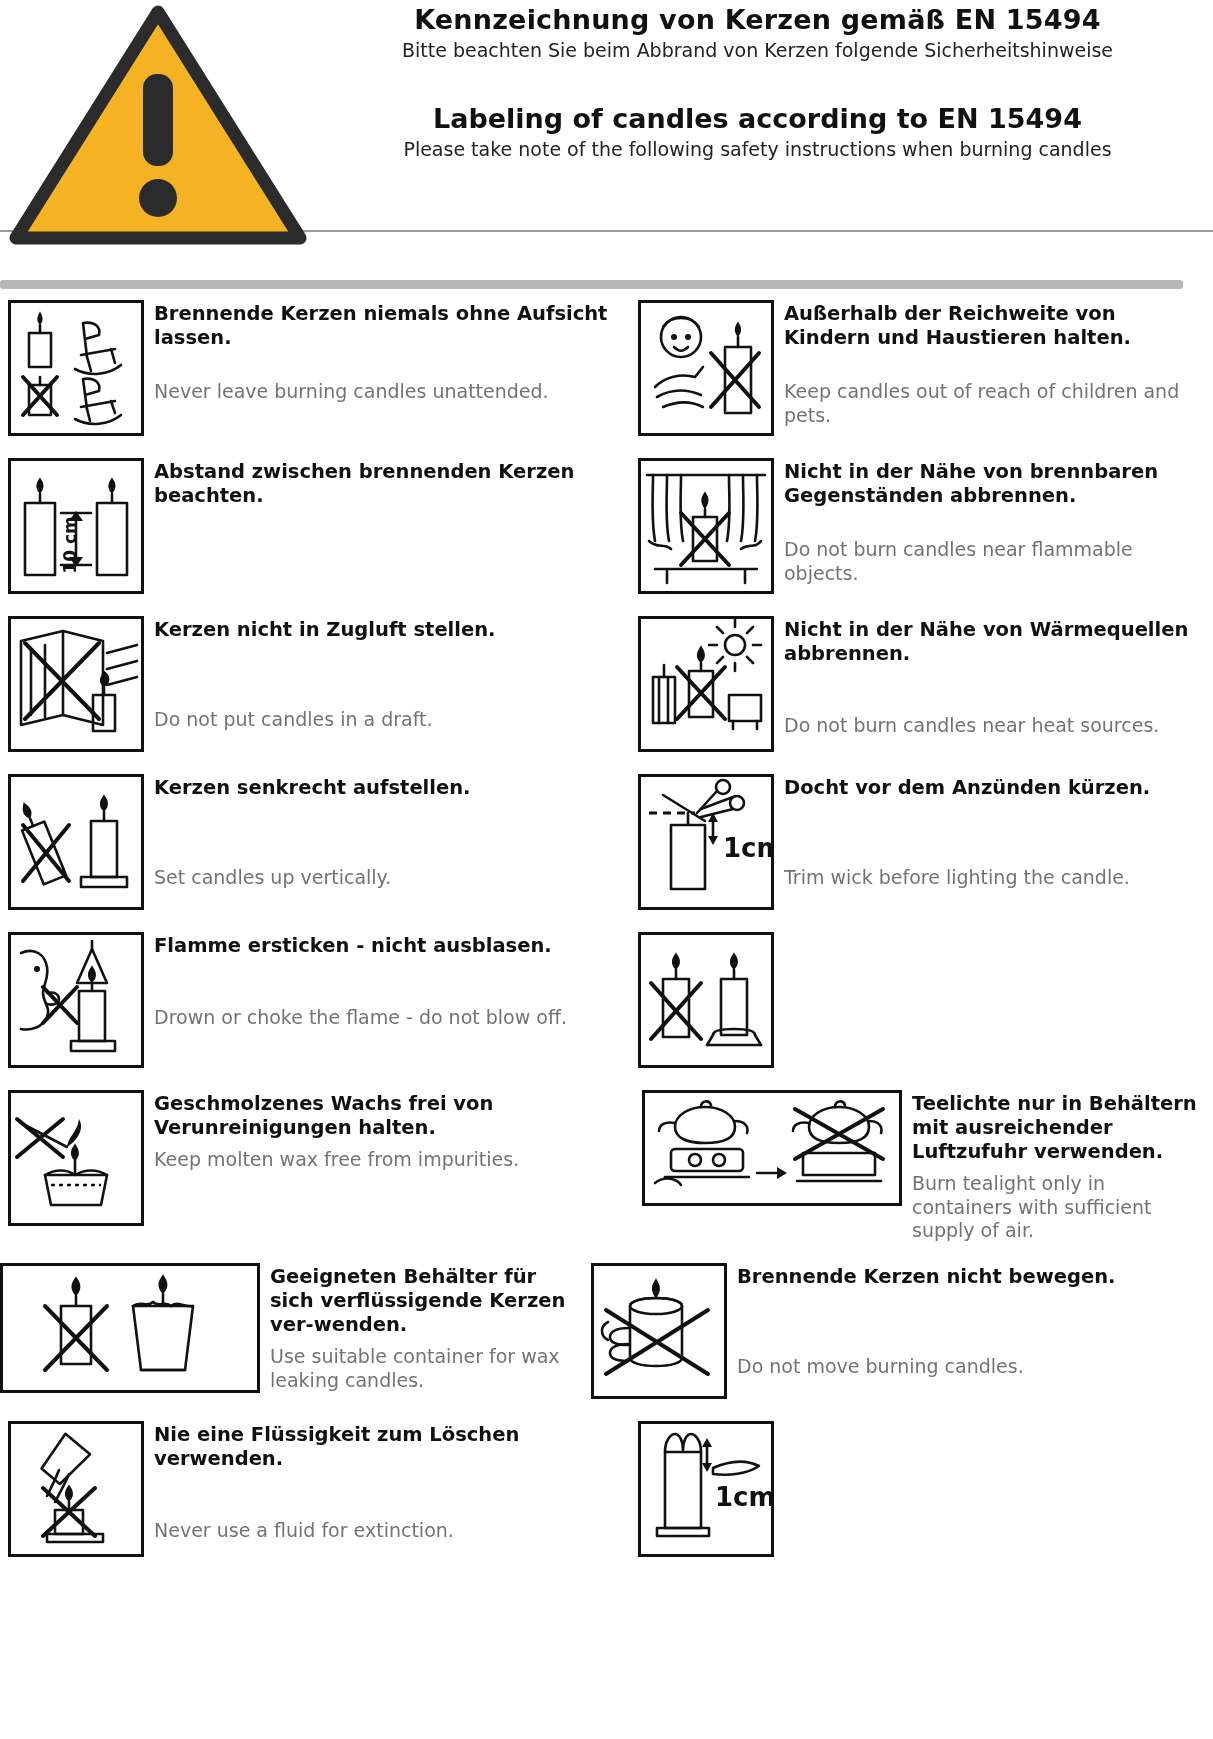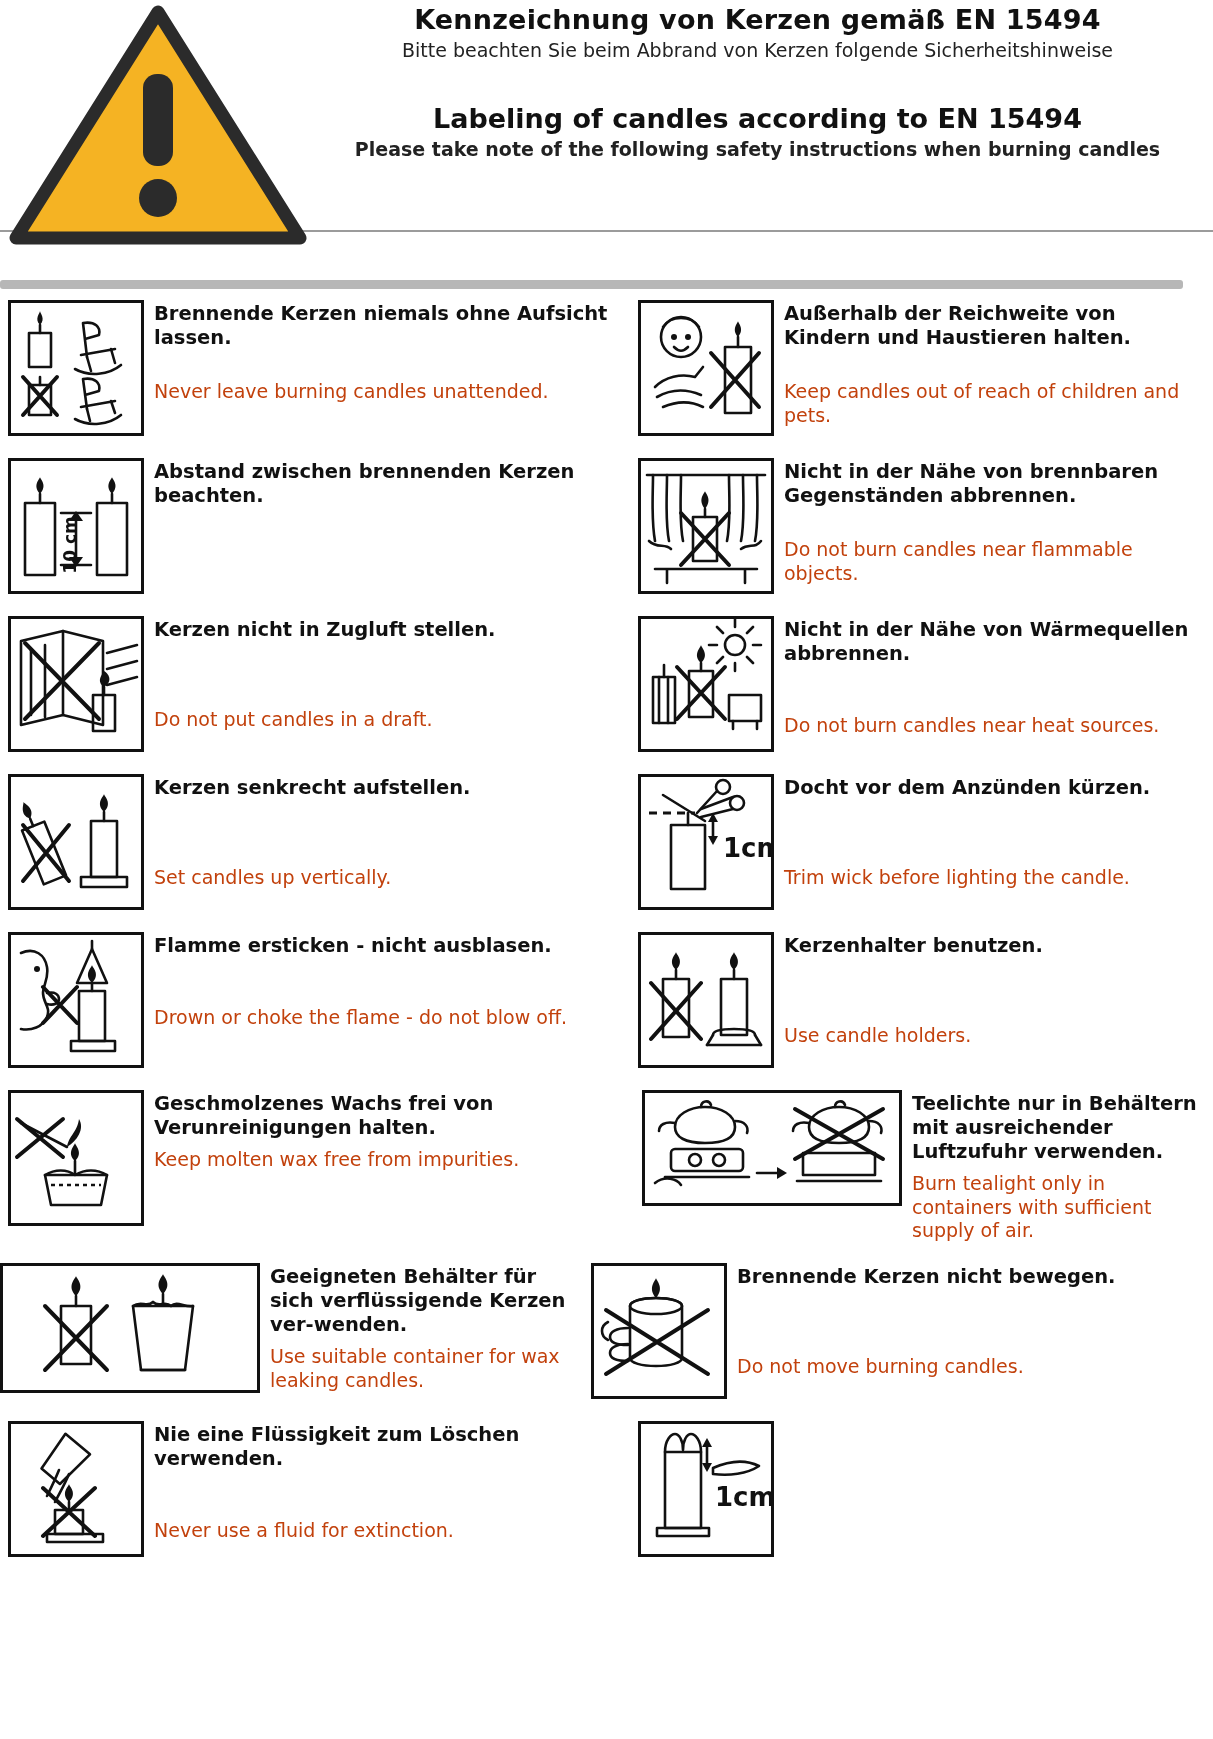--- a/index.html
+++ b/index.html
@@ -52,21 +52,20 @@
   .title-en {
     font-size: 27px;
     font-weight: bold;
     margin: 42px 0 4px 0;
     color: #111;
   }
   .sub-en {
     font-size: 19px;
     margin: 0;
     color: #222;
-    font-weight: bold;
   }
 
   .divider-bar {
     position: absolute;
     left: 0;
     top: 280px;
     width: 1183px;
     height: 9px;
     background: #b7b7b7;
     border-radius: 3px;
@@ -118,21 +117,21 @@
     font-size: 19.5px;
     font-weight: bold;
     line-height: 1.23;
     margin: 0;
     color: #111;
   }
   .t-en {
     font-size: 19px;
     line-height: 1.25;
     margin: 0;
-    color: #c2410c;
+    color: #737373;
   }
   .t-en.pushdown { margin-top: 30px; }
   .t-en.pushdown-lg { margin-top: 48px; }
   .t-en.pushdown-xl { margin-top: 66px; }
   .t-en.tight { margin-top: 8px; }
 
   
   svg { display: block; }
   .stroke { fill: none; stroke: #111; stroke-width: 4; stroke-linecap: round; stroke-linejoin: round; }
   .stroke-thin { fill: none; stroke: #111; stroke-width: 2.6; stroke-linecap: round; stroke-linejoin: round; }
@@ -409,24 +408,20 @@
           <path d="M10 48 L60 104 M60 48 L10 104" class="stroke" stroke-width="6"></path>
 
           <rect x="80" y="44" width="26" height="56" class="stroke-thin"></rect>
           <path d="M93 44 l0 -9" class="stroke-thin"></path>
           <path d="M93 35 c9 -9 0 -16 0 -18 c0 2 -9 9 0 18z" class="fill"></path>
           <path d="M72 100 c0 -4 6 -6 21 -6 c15 0 21 2 21 6" class="stroke-thin"></path>
           <path d="M66 110 L120 110" class="stroke-thin"></path>
           <path d="M72 100 L66 110 M114 100 L120 110" class="stroke-thin"></path>
         </svg>
       </div>
-      <div class="texts">
-        <p class="t-de">Kerzenhalter benutzen.</p>
-        <p class="t-en pushdown-xl">Use candle holders.</p>
-      </div>
     </div>
   </div>
 
   <div class="row" style="margin-top:22px;">
 
     <div class="cell left">
       <div class="pictogram pic-sq">
         <svg width="130" height="130" viewBox="0 0 130 130">
 
           <path d="M10 30 L56 54" class="stroke-thin"></path>

